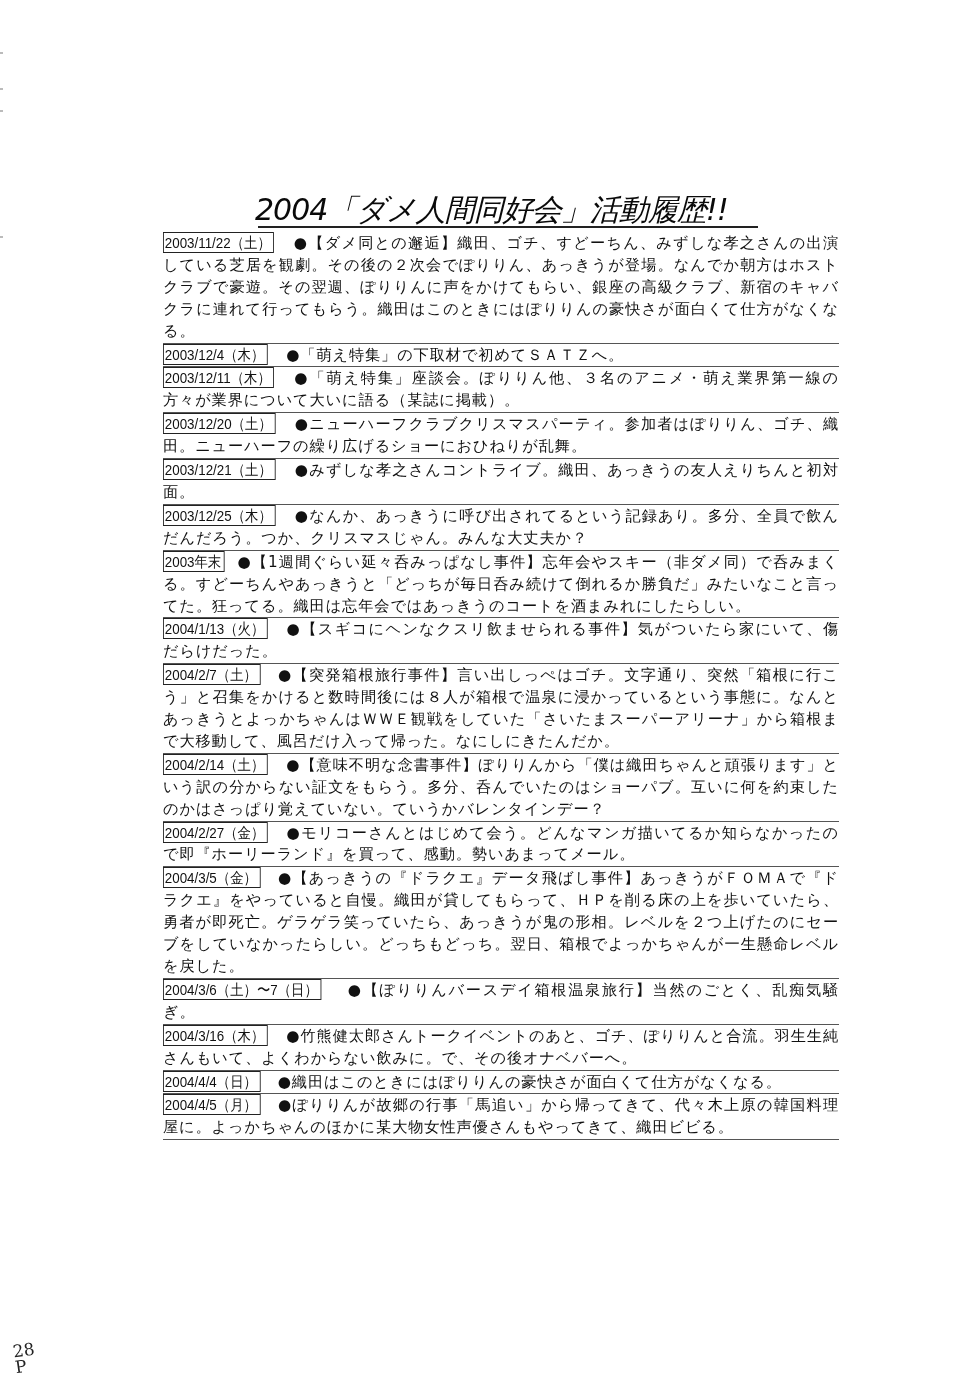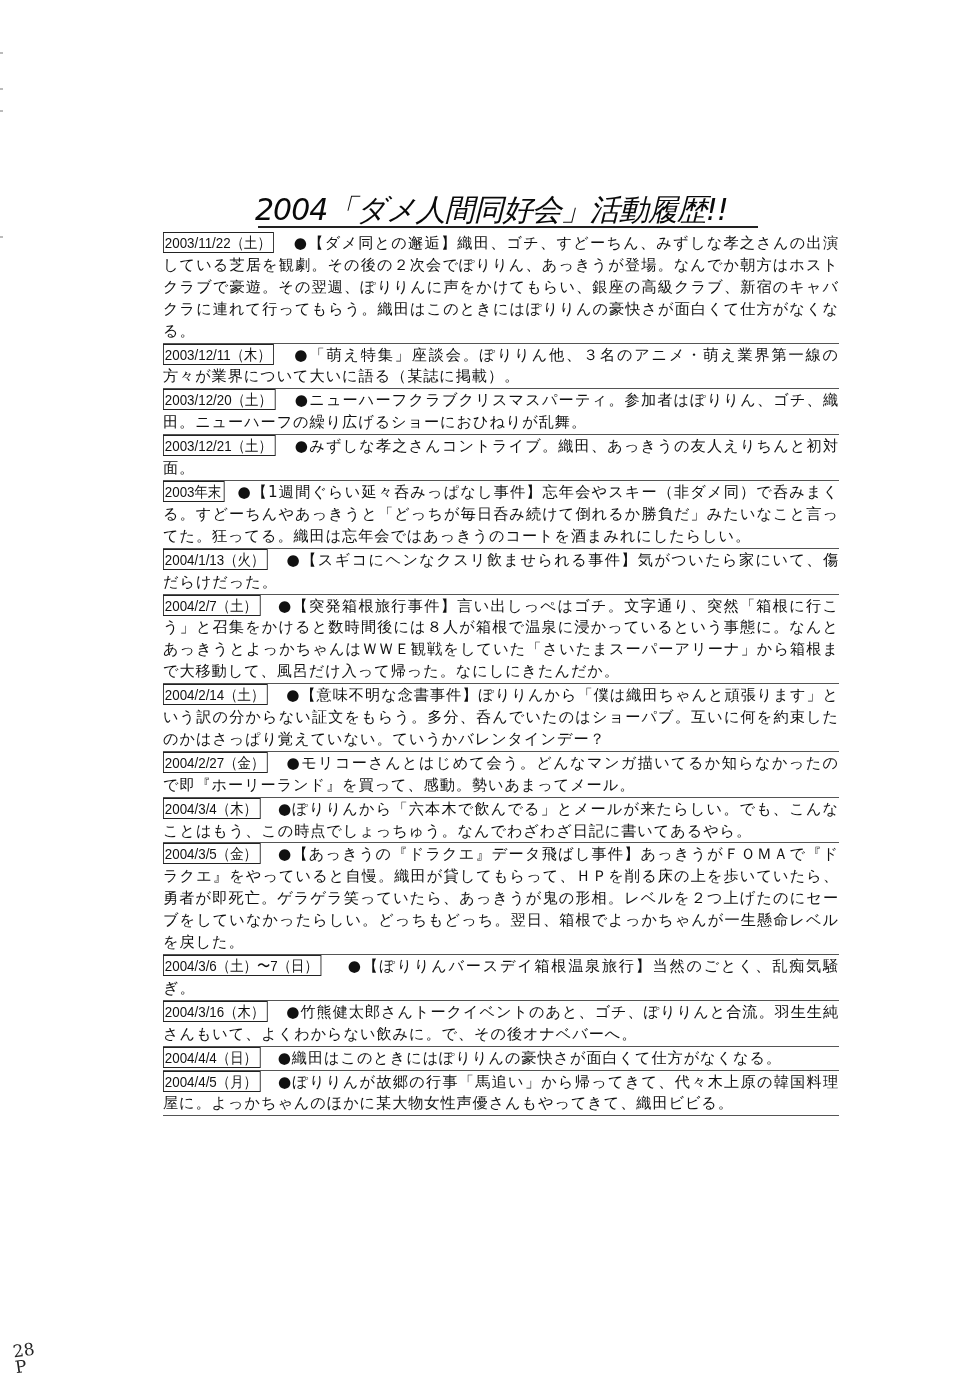--- a/index.html
+++ b/index.html
@@ -32,29 +32,30 @@
   <div class="edge-mark" style="top:52px"></div>
   <div class="edge-mark" style="top:88px"></div>
   <div class="edge-mark" style="top:110px"></div>
   <div class="edge-mark" style="top:236px"></div>
 
   <div class="title">2004「ダメ人間同好会」活動履歴!!</div>
   <div class="title-rule"></div>
 
   <div class="body" id="entries">
       <div class="entry"><span class="date">2003/11/22（土）</span><span class="bullet">●</span><span class="b">【ダメ同との邂逅】</span><span>織田、ゴチ、すどーちん、みずしな孝之さんの出演している芝居を観劇。その後の２次会でぽりりん、あっきうが登場。なんでか朝方はホストクラブで豪遊。その翌週、ぽりりんに声をかけてもらい、銀座の高級クラブ、新宿のキャバクラに連れて行ってもらう。織田はこのときにはぽりりんの豪快さが面白くて仕方がなくなる。</span></div>
+      <div class="entry"><span class="date">2003/12/4（木）</span><span class="bullet">●</span><span>「萌え特集」の下取材で初めてＳＡＴＺへ。</span></div>
       <div class="entry"><span class="date">2003/12/11（木）</span><span class="bullet">●</span><span>「萌え特集」座談会。ぽりりん他、３名のアニメ・萌え業界第一線の方々が業界について大いに語る（某誌に掲載）。</span></div>
       <div class="entry"><span class="date">2003/12/20（土）</span><span class="bullet">●</span><span>ニューハーフクラブクリスマスパーティ。参加者はぽりりん、ゴチ、織田。ニューハーフの繰り広げるショーにおひねりが乱舞。</span></div>
       <div class="entry"><span class="date">2003/12/21（土）</span><span class="bullet">●</span><span>みずしな孝之さんコントライブ。織田、あっきうの友人えりちんと初対面。</span></div>
+      <div class="entry"><span class="date">2003/12/25（木）</span><span class="bullet">●</span><span>なんか、あっきうに呼び出されてるという記録あり。多分、全員で飲んだんだろう。つか、クリスマスじゃん。みんな大丈夫か？</span></div>
       <div class="entry"><span class="date">2003年末</span><span class="bullet">●</span><span class="b">【1週間ぐらい延々呑みっぱなし事件】</span><span>忘年会やスキー（非ダメ同）で呑みまくる。すどーちんやあっきうと「どっちが毎日呑み続けて倒れるか勝負だ」みたいなこと言ってた。</span><span class="b">狂ってる。</span><span>織田は忘年会ではあっきうのコートを酒まみれにしたらしい。</span></div>
       <div class="entry"><span class="date">2004/1/13（火）</span><span class="bullet">●</span><span class="b">【スギコにヘンなクスリ飲ませられる事件】</span><span>気がついたら家にいて、</span><span class="b">傷だらけだった。</span></div>
       <div class="entry"><span class="date">2004/2/7（土）</span><span class="bullet">●</span><span class="b">【突発箱根旅行事件】</span><span>言い出しっぺはゴチ。文字通り、突然「箱根に行こう」と召集をかけると数時間後には８人が箱根で温泉に浸かっているという事態に。なんとあっきうとよっかちゃんはＷＷＥ観戦をしていた「さいたまスーパーアリーナ」から箱根まで大移動して、</span><span class="b">風呂だけ入って帰った。</span><span>なにしにきたんだか。</span></div>
       <div class="entry"><span class="date">2004/2/14（土）</span><span class="bullet">●</span><span class="b">【意味不明な念書事件】</span><span>ぽりりんから</span><span class="b">「僕は織田ちゃんと頑張ります」</span><span>という訳の分からない証文をもらう。多分、呑んでいたのはショーパブ。</span><span class="b">互いに何を約束したのかはさっぱり覚えていない。</span><span>ていうかバレンタインデー？</span></div>
       <div class="entry"><span class="date">2004/2/27（金）</span><span class="bullet">●</span><span>モリコーさんとはじめて会う。どんなマンガ描いてるか知らなかったので即『ホーリーランド』を買って、感動。</span><span class="b">勢いあまってメール。</span></div>
-      <div class="entry"><span class="date">2004/3/4（木）</span><span class="bullet">●</span><span>ぽりりんから「六本木で飲んでる」とメールが来たらしい。でも、こんなことはもう、この時点でしょっちゅう。なんでわざわざ日記に書いてあるやら。</span></div>
       <div class="entry"><span class="date">2004/3/5（金）</span><span class="bullet">●</span><span class="b">【あっきうの『ドラクエ』データ飛ばし事件】</span><span>あっきうがＦＯＭＡで『ドラクエ』をやっていると自慢。織田が貸してもらって、ＨＰを削る床の上を歩いていたら、勇者が</span><span class="b">即死亡。</span><span>ゲラゲラ笑っていたら、あっきうが</span><span class="b">鬼の形相。</span><span>レベルを２つ上げたのにセーブをしていなかったらしい。どっちもどっち。翌日、箱根でよっかちゃんが一生懸命レベルを戻した。</span></div>
       <div class="entry"><span class="date">2004/3/6（土）〜7（日）</span><span class="bullet">●</span><span class="b">【ぽりりんバースデイ箱根温泉旅行】</span><span>当然のごとく、乱痴気騒ぎ。</span></div>
       <div class="entry"><span class="date">2004/3/16（木）</span><span class="bullet">●</span><span>竹熊健太郎さんトークイベントのあと、ゴチ、ぽりりんと合流。羽生生純さんもいて、よくわからない飲みに。で、その後オナベバーへ。</span></div>
       <div class="entry"><span class="date">2004/4/4（日）</span><span class="bullet">●</span><span>織田はこのときにはぽりりんの豪快さが面白くて仕方がなくなる。</span></div>
       <div class="entry"><span class="date">2004/4/5（月）</span><span class="bullet">●</span><span>ぽりりんが故郷の行事「馬追い」から帰ってきて、代々木上原の韓国料理屋に。よっかちゃんのほかに某大物女性声優さんもやってきて、織田ビビる。</span></div>
     </div>
 
   <div class="pagenum">
     <span>28</span>
     <span>P</span>

